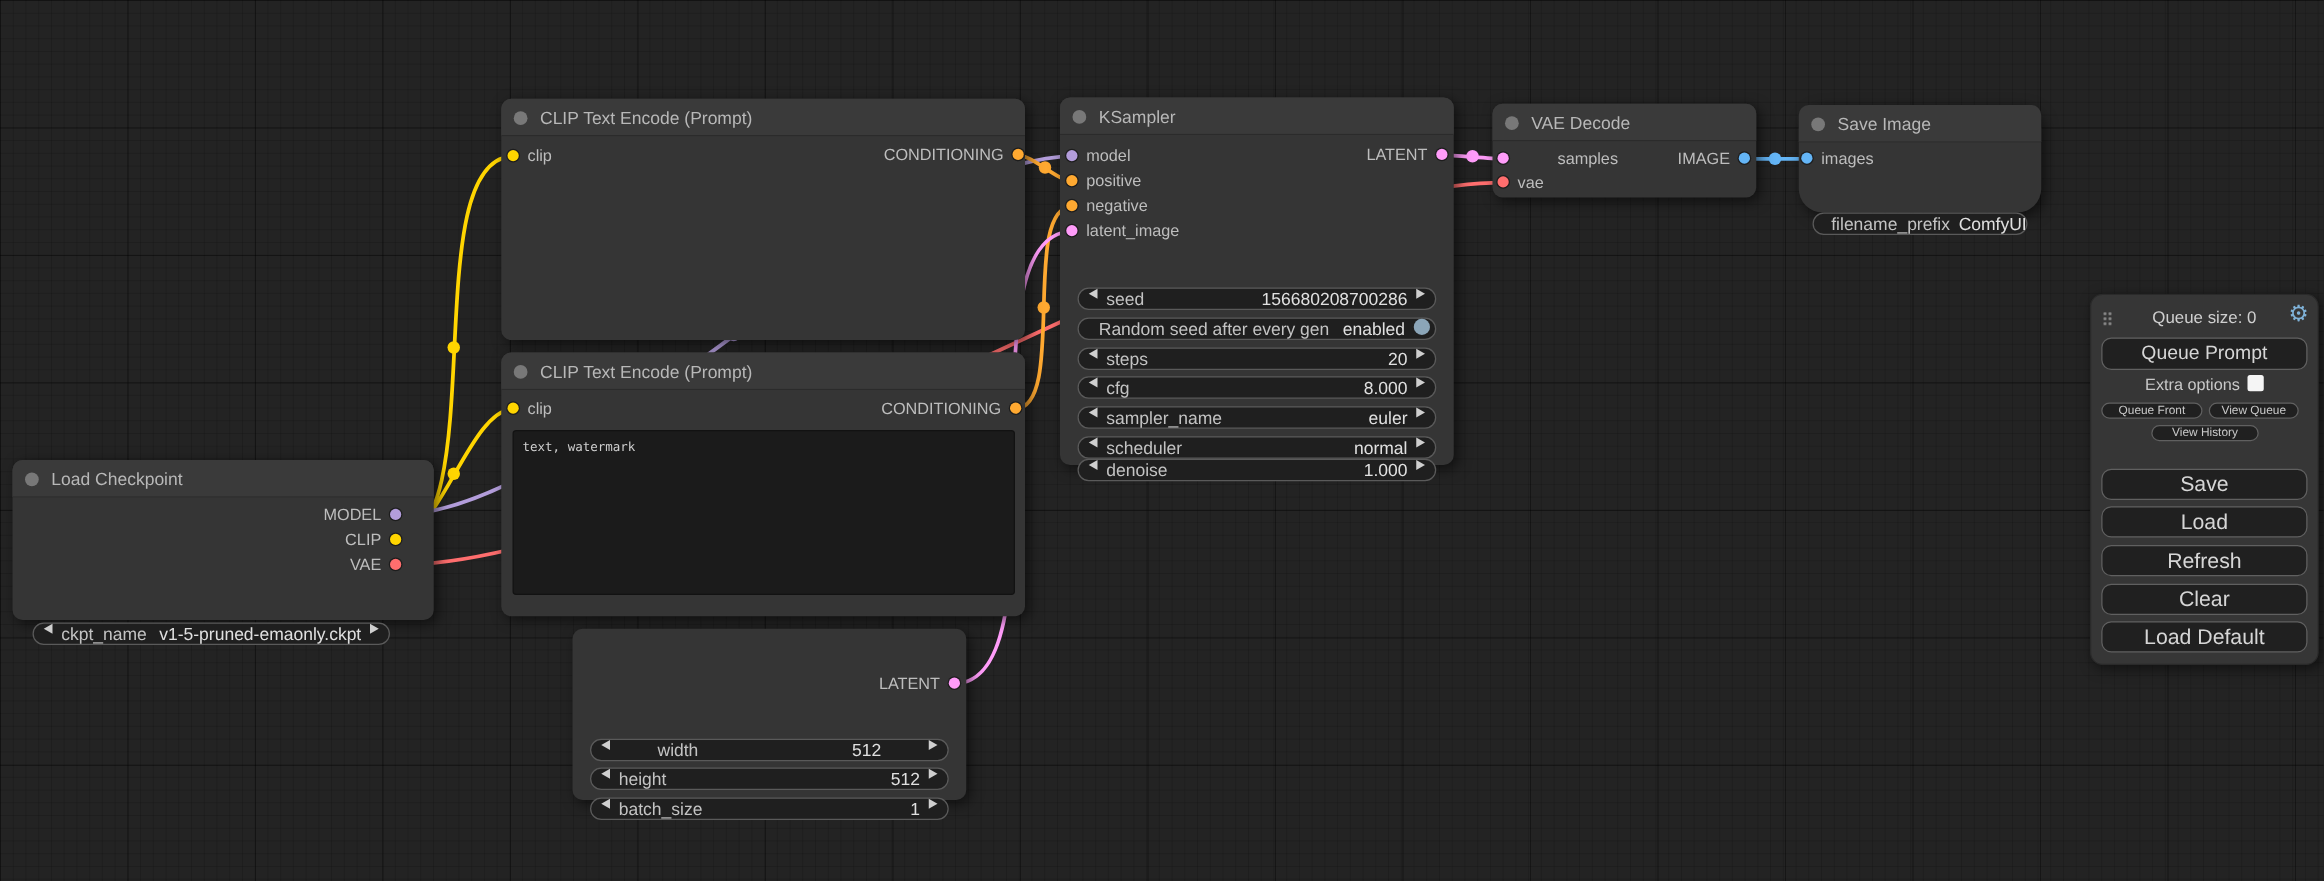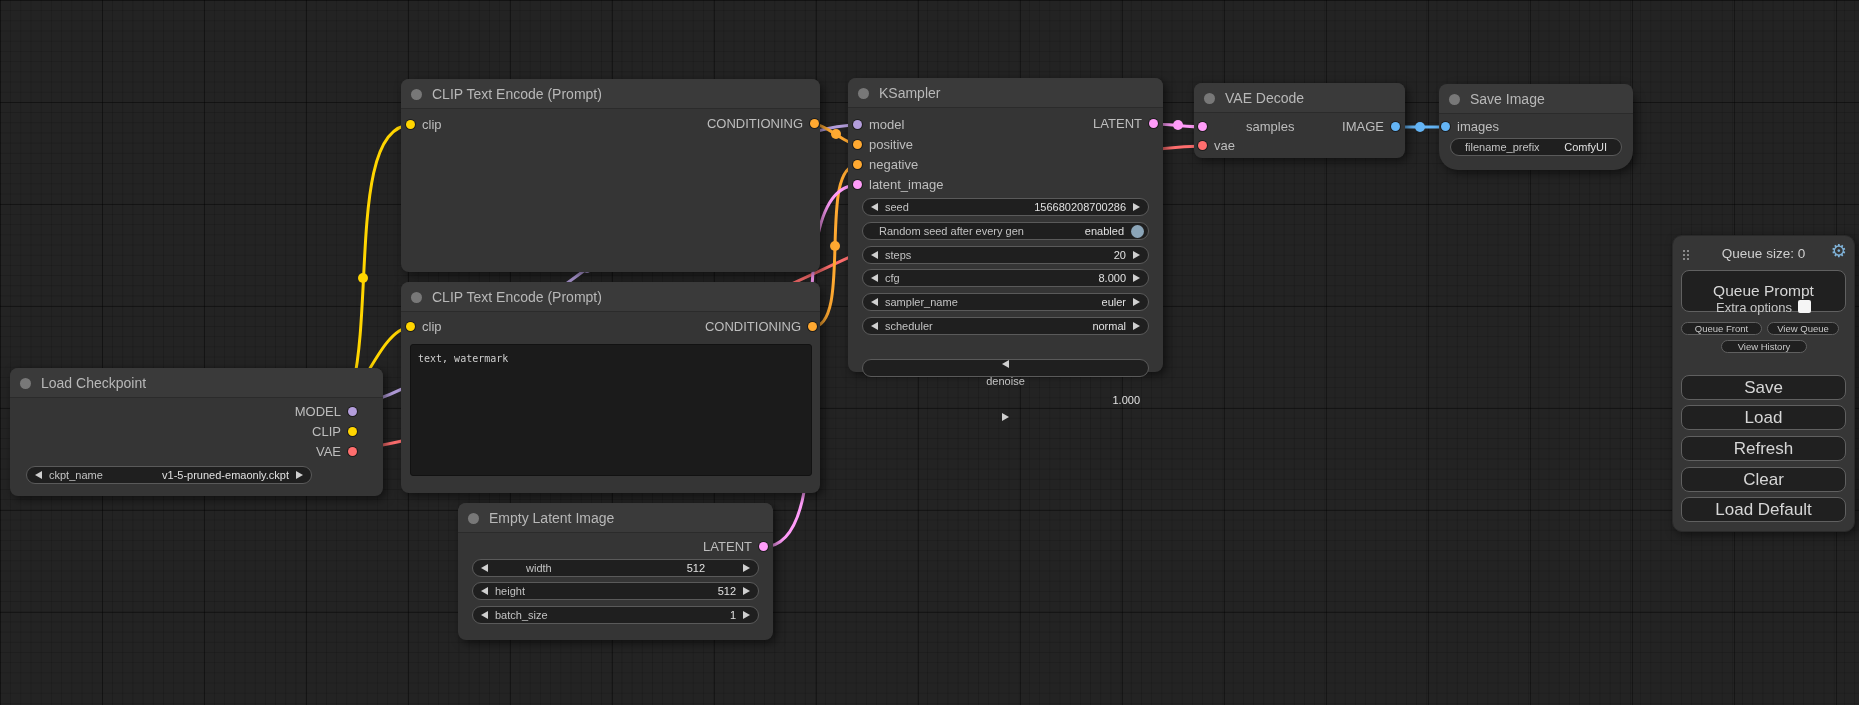--- a/index.html
+++ b/index.html
@@ -22,22 +22,22 @@
         padding-left:31px;box-sizing:border-box;position:relative;
         white-space:nowrap;overflow:hidden;}
   .collapse-dot{position:absolute;left:10px;top:10px;width:11px;height:11px;
         border-radius:50%;background:#787878;}
   .port-row{position:absolute;display:flex;align-items:center;gap:7px;
         font-size:13px;color:#bdbdbd;height:18px;white-space:nowrap;}
   .pdot{width:9px;height:9px;border-radius:50%;box-shadow:0 0 0 1px rgba(0,0,0,.45);flex:none;}
   .c-model{background:#B39DDB}.c-clip{background:#FFD500}.c-vae{background:#FF6E6E}
   .c-cond{background:#FFA931}.c-latent{background:#FF9CF9}.c-image{background:#64B5F6}
   .widget{position:absolute;height:18px;background:#1f1f1f;border:1px solid #5a5a5a;
-        border-radius:10px;display:flex;align-items:center;font-size:11px;
-        color:#c3c3c3;padding:0 8px;gap:7px;box-sizing:border-box;white-space:nowrap;}
+        border-radius:10px;display:flex;align-items:flex-start;font-size:14px;
+        color:#c3c3c3;padding:0 8px;gap:7px;box-sizing:border-box;white-space:nowrap;margin-top:32px;}
   .widget .val{margin-left:auto;color:#e0e0e0;}
   .tri-l{width:0;height:0;border-top:4.5px solid transparent;border-bottom:4.5px solid transparent;
         border-right:7px solid #cfcfcf;flex:none;}
   .tri-r{width:0;height:0;border-top:4.5px solid transparent;border-bottom:4.5px solid transparent;
         border-left:7px solid #cfcfcf;flex:none;}
   .knob{width:13px;height:13px;border-radius:50%;background:#8ba5b8;flex:none;margin-right:-4px;}
   .textbox{position:absolute;background:#1b1b1b;border:1px solid #121212;border-radius:3px;
         font-family:"DejaVu Sans Mono",monospace;font-size:10px;line-height:1.5;
         color:#cfcfcf;padding:6px 7px;box-sizing:border-box;white-space:pre-wrap;
         word-break:break-word;}
@@ -83,21 +83,21 @@
       <circle cx="587" cy="268" r="5" fill="#B39DDB"></circle>
       <circle cx="760" cy="299" r="5" fill="#FF6E6E"></circle>
       <circle cx="836" cy="134" r="5" fill="#FFA931"></circle>
       <circle cx="835" cy="246" r="5" fill="#FFA931"></circle>
       <circle cx="811" cy="366" r="5" fill="#FF9CF9"></circle>
       <circle cx="1178" cy="125" r="5" fill="#FF9CF9"></circle>
       <circle cx="1420" cy="127" r="5" fill="#64B5F6"></circle>
     </g>
   </svg>
 
-  <div class="node" style="left:10px;top:368px;width:373px;height:128px;">
+  <div class="node" style="left:10px;top:368px;width:337px;height:128px;">
     <div class="node-title">
       <span class="collapse-dot"></span>
       <span>Load Checkpoint</span>
     </div>
     <div class="port-row" style="top:34px;right:26px;">
       <span>MODEL</span>
       <span class="pdot c-model"></span>
     </div>
     <div class="port-row" style="top:54px;right:26px;">
       <span>CLIP</span>
@@ -140,24 +140,20 @@
       <span>clip</span>
     </div>
     <div class="port-row" style="top:35px;right:3px;">
       <span>CONDITIONING</span>
       <span class="pdot c-cond"></span>
     </div>
     <div class="textbox" style="left:9px;top:62px;width:402px;height:132px;">text, watermark</div>
   </div>
 
   <div class="node" style="left:458px;top:503px;width:315px;height:137px;">
-    <div class="node-title">
-      <span class="collapse-dot"></span>
-      <span>Empty Latent Image</span>
-    </div>
     <div class="port-row" style="top:34px;right:5px;">
       <span>LATENT</span>
       <span class="pdot c-latent"></span>
     </div>
     <div class="widget" style="left:14px;top:56px;width:287px;gap:38px;">
       <span class="tri-l"></span>
       <span>width</span>
       <span class="val">512</span>
       <span class="tri-r"></span>
     </div>
@@ -228,21 +224,21 @@
       <span>sampler_name</span>
       <span class="val">euler</span>
       <span class="tri-r"></span>
     </div>
     <div class="widget" style="left:14px;top:239px;width:287px;">
       <span class="tri-l"></span>
       <span>scheduler</span>
       <span class="val">normal</span>
       <span class="tri-r"></span>
     </div>
-    <div class="widget" style="left:14px;top:281px;width:287px;flex-direction:column;">
+    <div class="widget" style="left:14px;top:257px;width:287px;">
       <span class="tri-l"></span>
       <span>denoise</span>
       <span class="val">1.000</span>
       <span class="tri-r"></span>
     </div>
   </div>
 
   <div class="node" style="left:1194px;top:83px;width:211px;height:75px;">
     <div class="node-title">
       <span class="collapse-dot"></span>
@@ -274,21 +270,21 @@
     <div class="widget" style="left:11px;top:54px;width:172px;padding:0 14px;">
       <span>filename_prefix</span>
       <span class="val">ComfyUI</span>
     </div>
   </div>
 
   <div id="queue-panel">
     <div class="qp-handle"></div>
     <div class="qp-size">Queue size: 0</div>
     <div class="qp-gear">⚙</div>
-    <div class="btn btn-big" style="top:34px;height:42px;font-size:15.5px;">Queue Prompt</div>
+    <div class="btn btn-big" style="top:34px;height:26px;font-size:15.5px;">Queue Prompt</div>
     <div class="qp-extra">
       <span>Extra options</span>
       <span class="qp-checkbox"></span>
     </div>
     <div class="btn btn-small" style="left:8px;top:86px;width:81px;text-align:center;">Queue Front</div>
     <div class="btn btn-small" style="left:94px;top:86px;width:72px;">View Queue</div>
     <div class="btn btn-small" style="left:48px;top:104px;width:86px;">View History</div>
     <div class="btn btn-big" style="top:139px;">Save</div>
     <div class="btn btn-big" style="top:169px;">Load</div>
     <div class="btn btn-big" style="top:200px;">Refresh</div>

